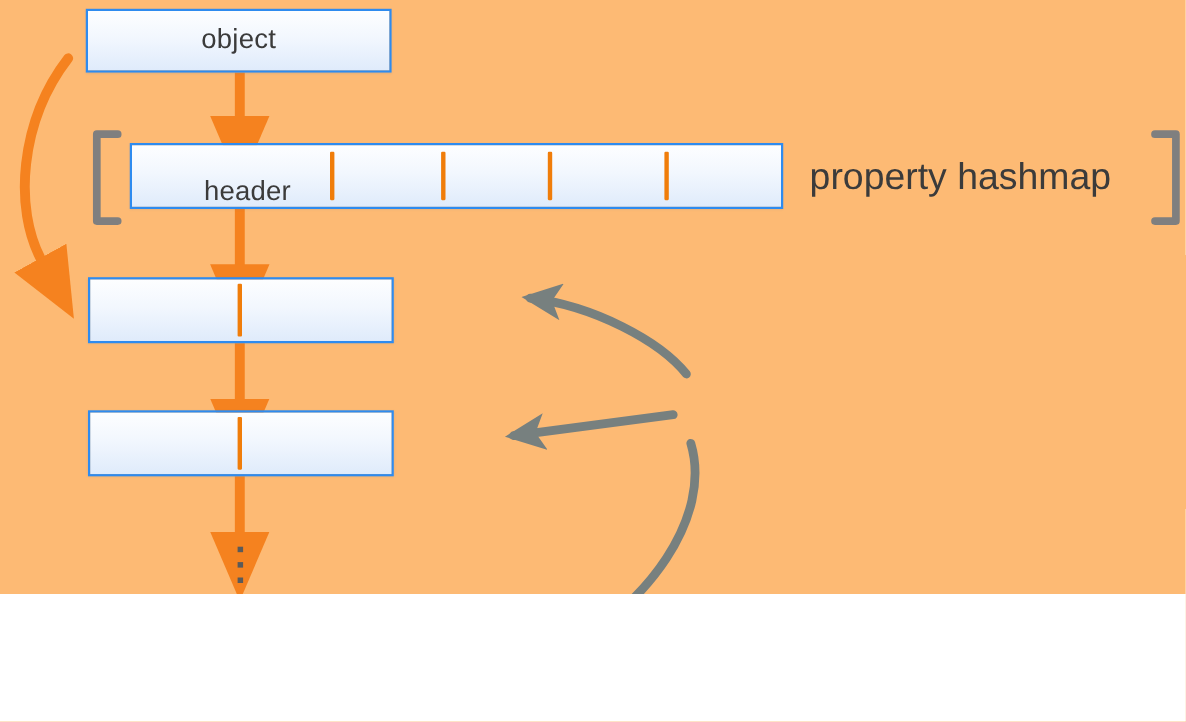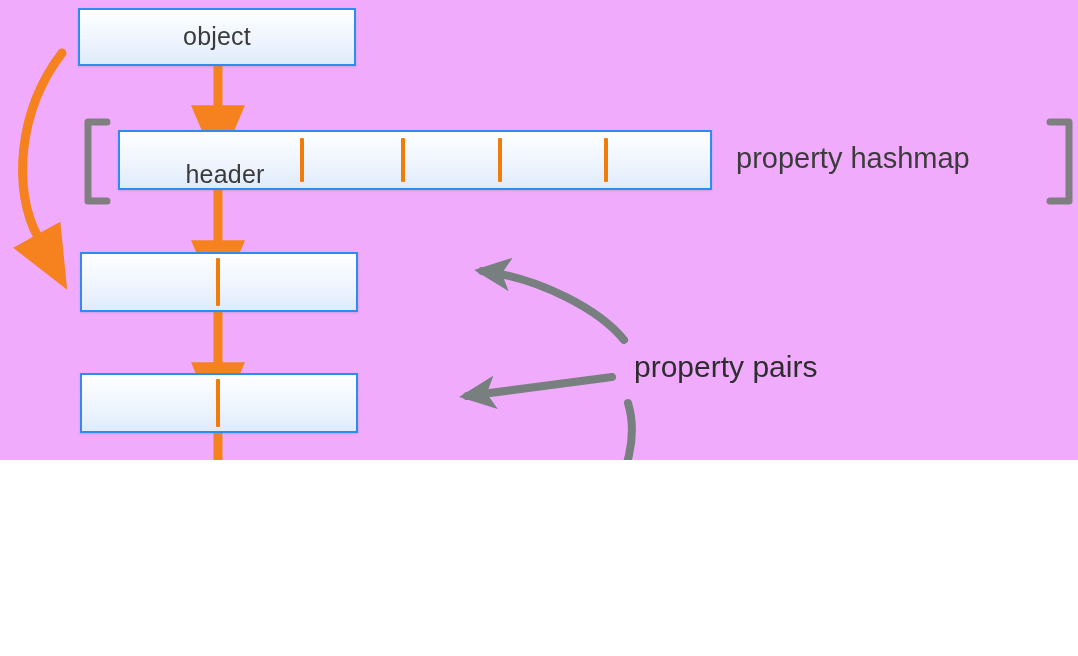--- a/index.html
+++ b/index.html
@@ -6,22 +6,22 @@
     margin: 0;
     padding: 0;
     background: #ffffff;
   }
   body {
     font-family: "Liberation Sans", sans-serif;
   }
   #canvas {
     position: relative;
     width: 1078px;
-    height: 460px;
-    background: #f0abfc;
+    height: 540px;
+    background: #fdba74;
     overflow: hidden;
   }
   .svg-layer {
     position: absolute;
     left: 0;
     top: 0;
     width: 1078px;
     height: 656px;
   }
   .box {
@@ -46,21 +46,21 @@
   }
   .divider {
     position: absolute;
     width: 4px;
     background: #f07d0a;
     border-radius: 1px;
   }
   .side-label {
     position: absolute;
     color: #3b3b3b;
-    font-size: 29px;
+    font-size: 34px;
     white-space: nowrap;
   }
   .pairs-label {
     position: absolute;
     color: #2d2d2d;
     font-size: 30px;
     white-space: nowrap;
   }
   .dot {
     position: absolute;
@@ -123,15 +123,14 @@
   <div class="box" style="left:80px; top:373px; width:278px; height:60px;"></div>
   <div class="divider" style="left:216px; top:379px; height:48px;"></div>
 
   <div class="box" style="left:80px; top:596px; width:278px; height:60px;"></div>
   <div class="divider" style="left:216px; top:602px; height:48px;"></div>
 
   <div class="dot" style="left:216px; top:497px;"></div>
   <div class="dot" style="left:216px; top:511px;"></div>
   <div class="dot" style="left:216px; top:525px;"></div>
 
-  <div class="pairs-label" style="left:634px; top:350px;">property pairs</div>
 
 </div>
 
 </body></html>

